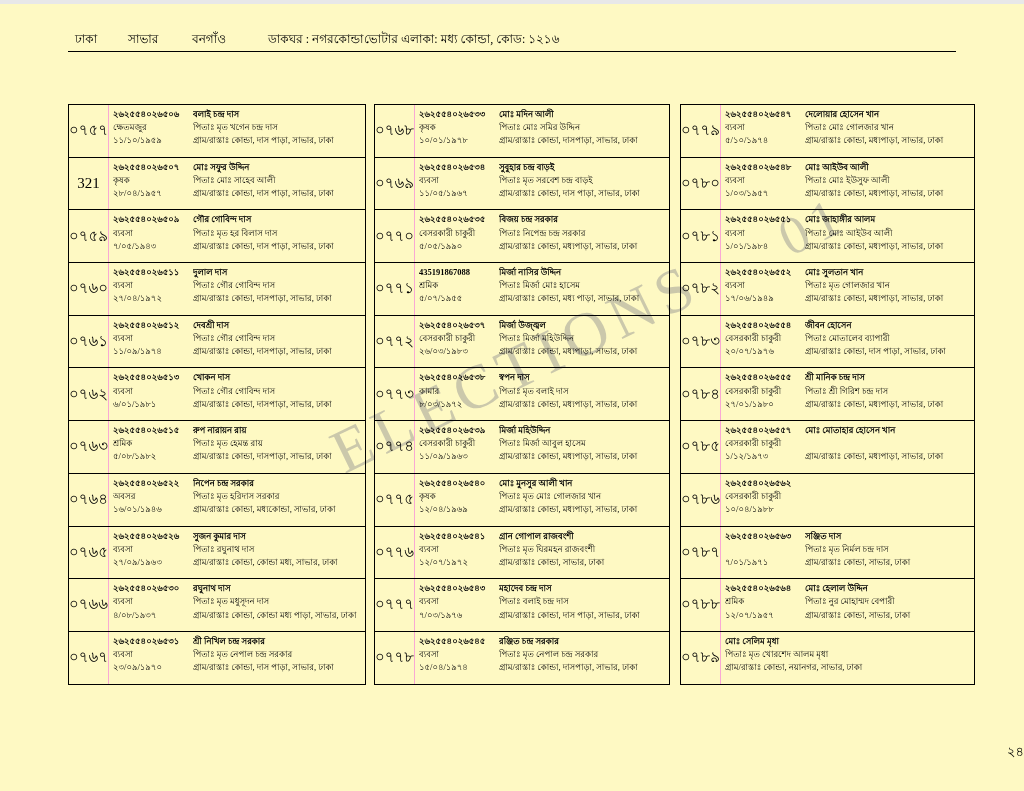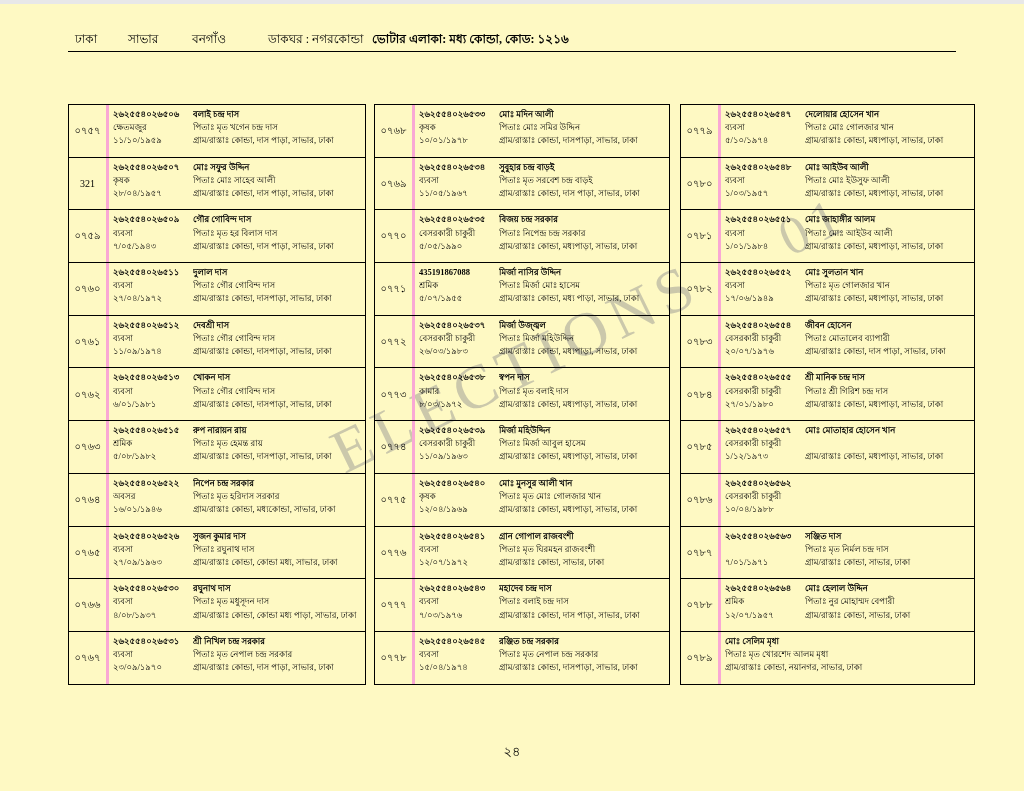--- a/index.html
+++ b/index.html
@@ -8,55 +8,55 @@
     position:relative; width:1024px; height:791px; background:#fef9c3;
     font-family:"Liberation Serif","DejaVu Sans",serif; color:#000;
     overflow:hidden; margin:4px auto;
   }
   .header { position:absolute; top:26px; left:0; width:1024px; height:20px; font-size:12px; }
   .header span { position:absolute; white-space:nowrap; }
   .h-district { left:75px; }
   .h-upazila { left:128px; }
   .h-union { left:192px; }
   .h-postoffice { left:268px; }
-  .h-area { left:372px; font-weight:bold; }
+  .h-area { left:364px; font-weight:normal; }
   .rule { position:absolute; top:47px; left:68px; width:888px; border-top:1.5px solid #000; }
 
   .cols { position:absolute; top:100px; left:68px; display:flex; }
   .col { display:flex; flex-direction:column; }
   .col-1 { width:298px; margin-right:8px; }
   .col-2 { width:296px; margin-right:10px; }
   .col-3 { width:295px; }
 
   .row {
     display:flex; height:53.7px; border:1px solid #000; margin-top:-1px;
     font-size:8.5px; line-height:1.55; overflow:hidden; background:transparent;
   }
   .col .row:first-child { margin-top:0; }
   .serial {
-    width:40px; flex:none; border-right:3px solid #f9a8d4;
+    width:40px; flex:none; border-right:1px solid #f9a8d4;
     display:flex; align-items:center; justify-content:center;
-    font-size:10px;
+    font-size:15px;
   }
   .mid { width:80px; flex:none; padding:3px 2px 2px 4px; }
   .right { flex:1; padding:3px 3px 2px 4px; }
   .vid, .nm { font-weight:bold; }
   .mid div, .right div { white-space:nowrap; overflow:hidden; }
 
   .watermark {
     position:absolute; left:320px; top:420px; width:700px;
     transform:rotate(-26deg); transform-origin:left top;
     font-size:62px; letter-spacing:7px; color:#8f8f8f; opacity:0.45;
     font-family:"Liberation Serif",serif; white-space:nowrap; pointer-events:none;
   }
   .watermark .wm-extra { margin-left:95px; font-size:54px; }
 
   .page-number {
     position:absolute; top:738px; left:0; width:1024px;
-    text-align:center; font-size:13px;
+    text-align:right; font-size:13px;
   }
 </style>
 </head>
 <body>
 
 <div class="page">
 
   <div class="header">
     <span class="h-district">ঢাকা</span>
     <span class="h-upazila">সাভার</span>

